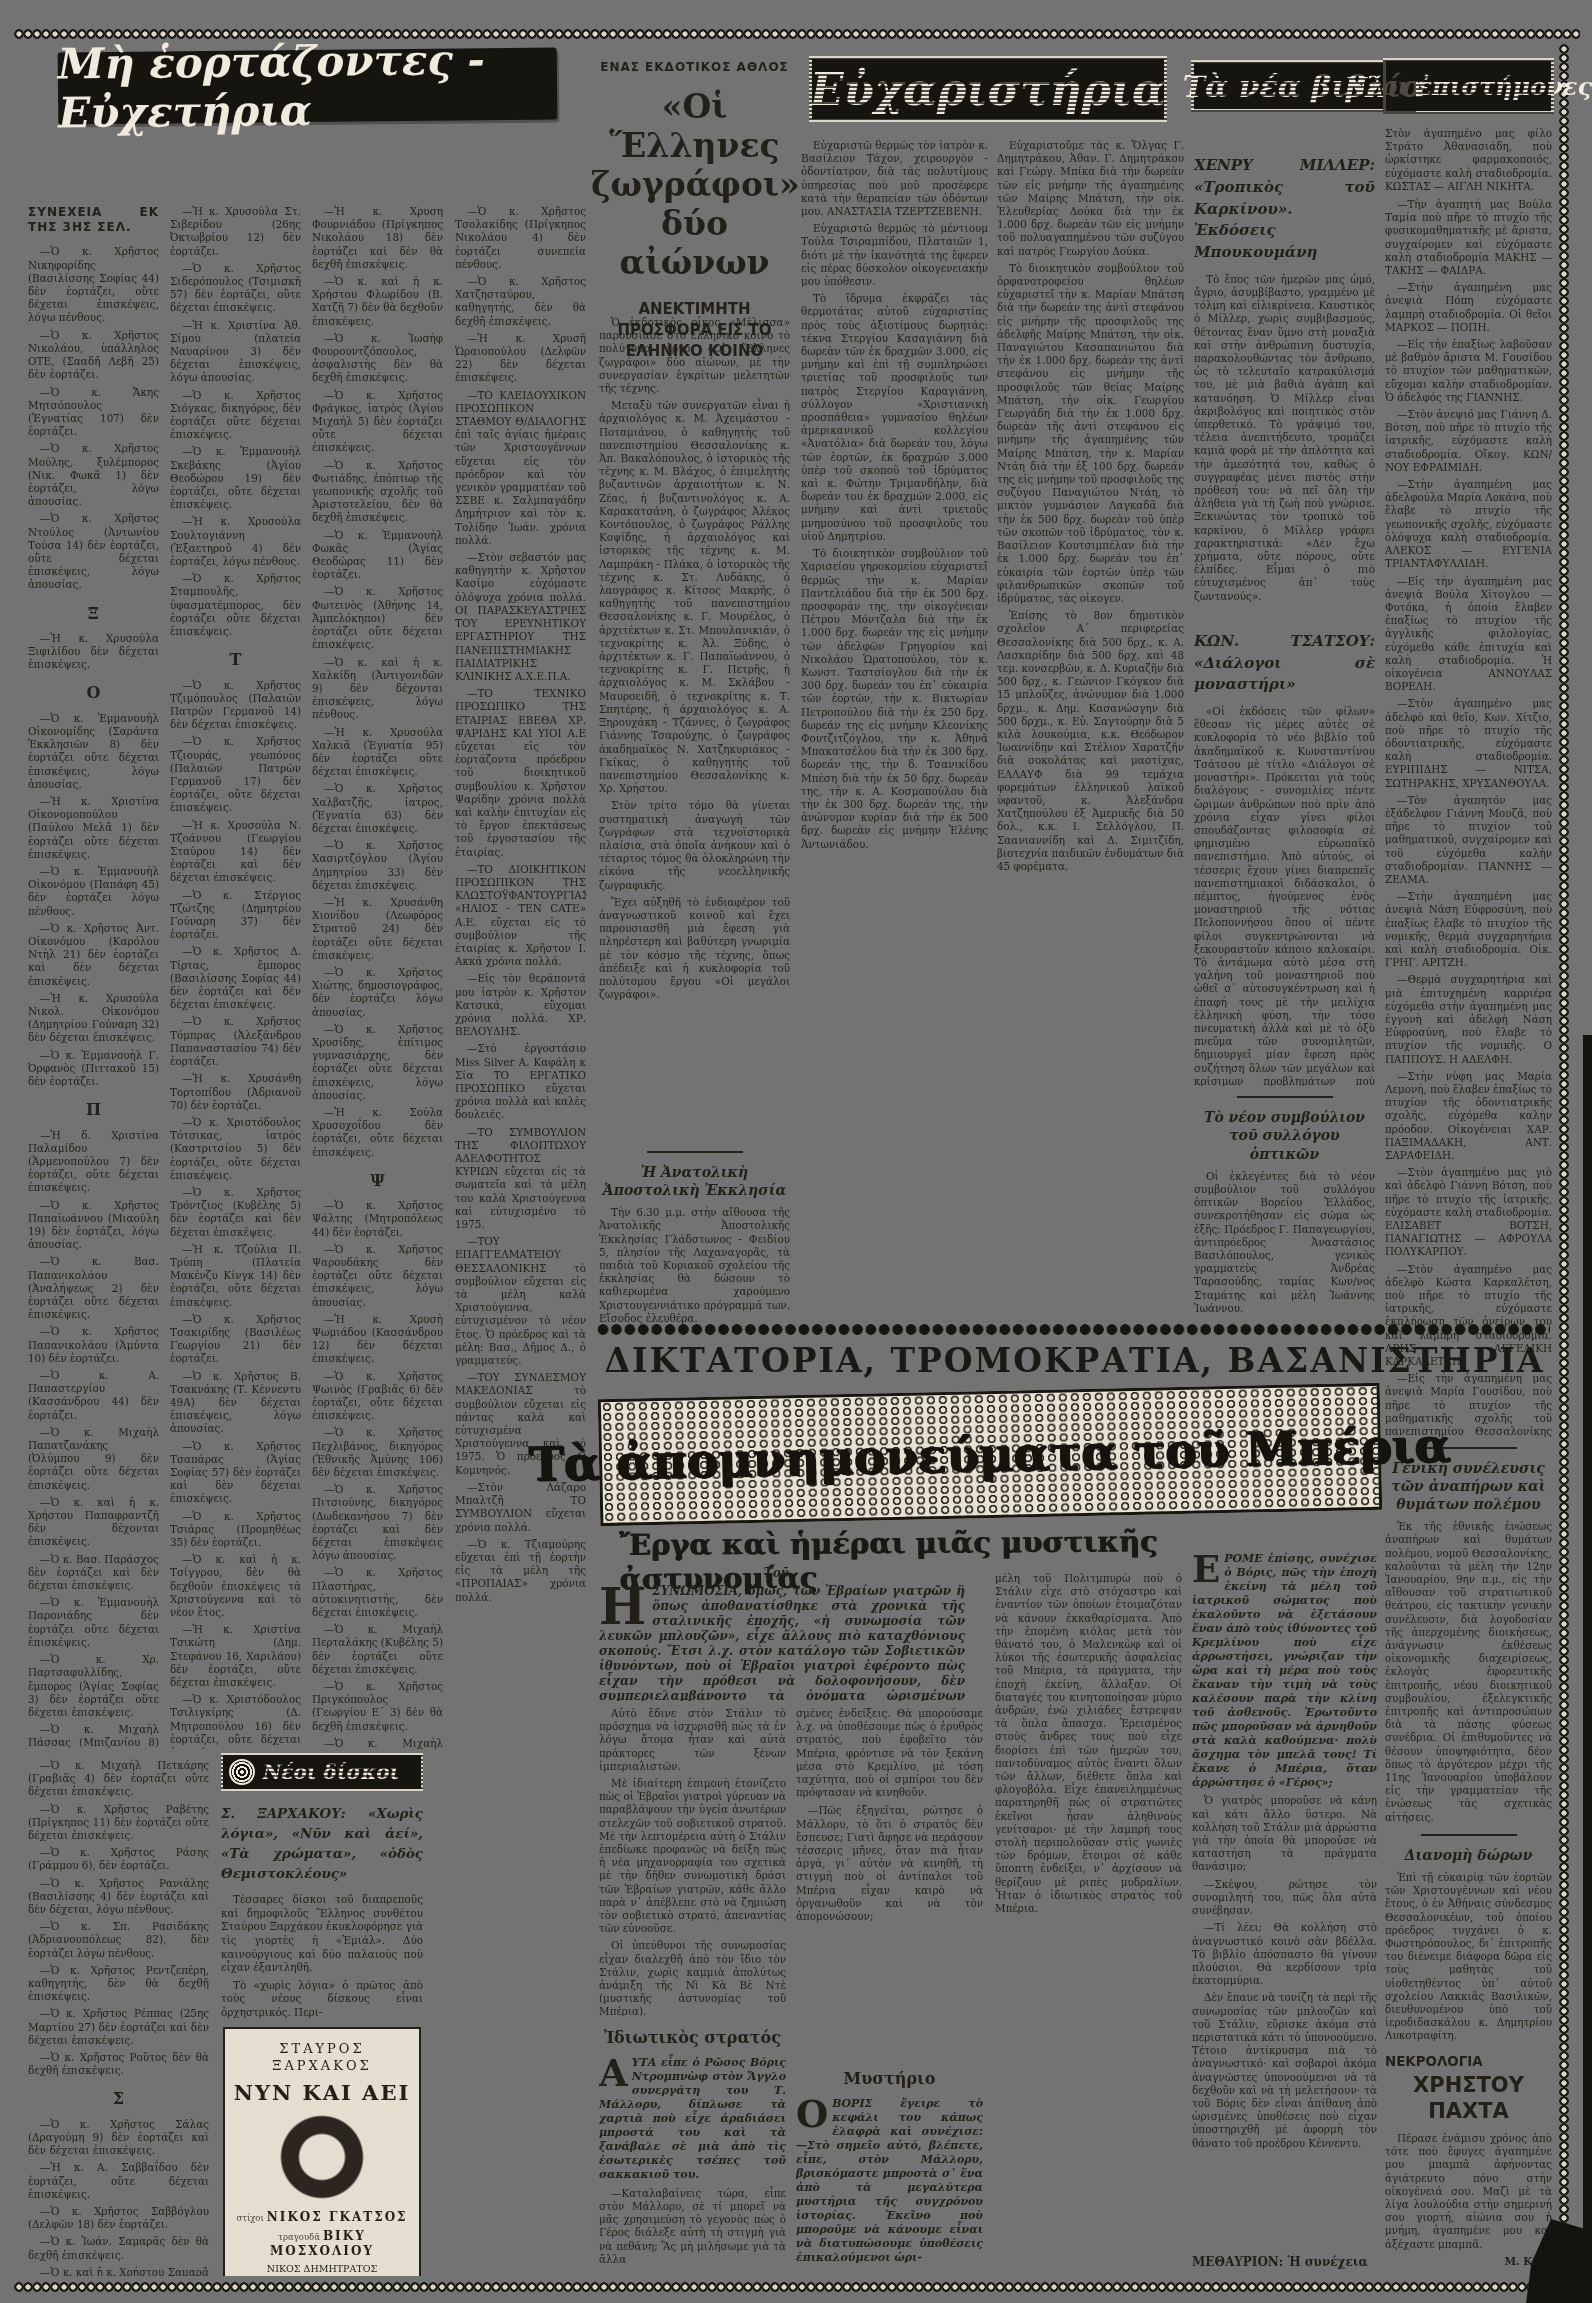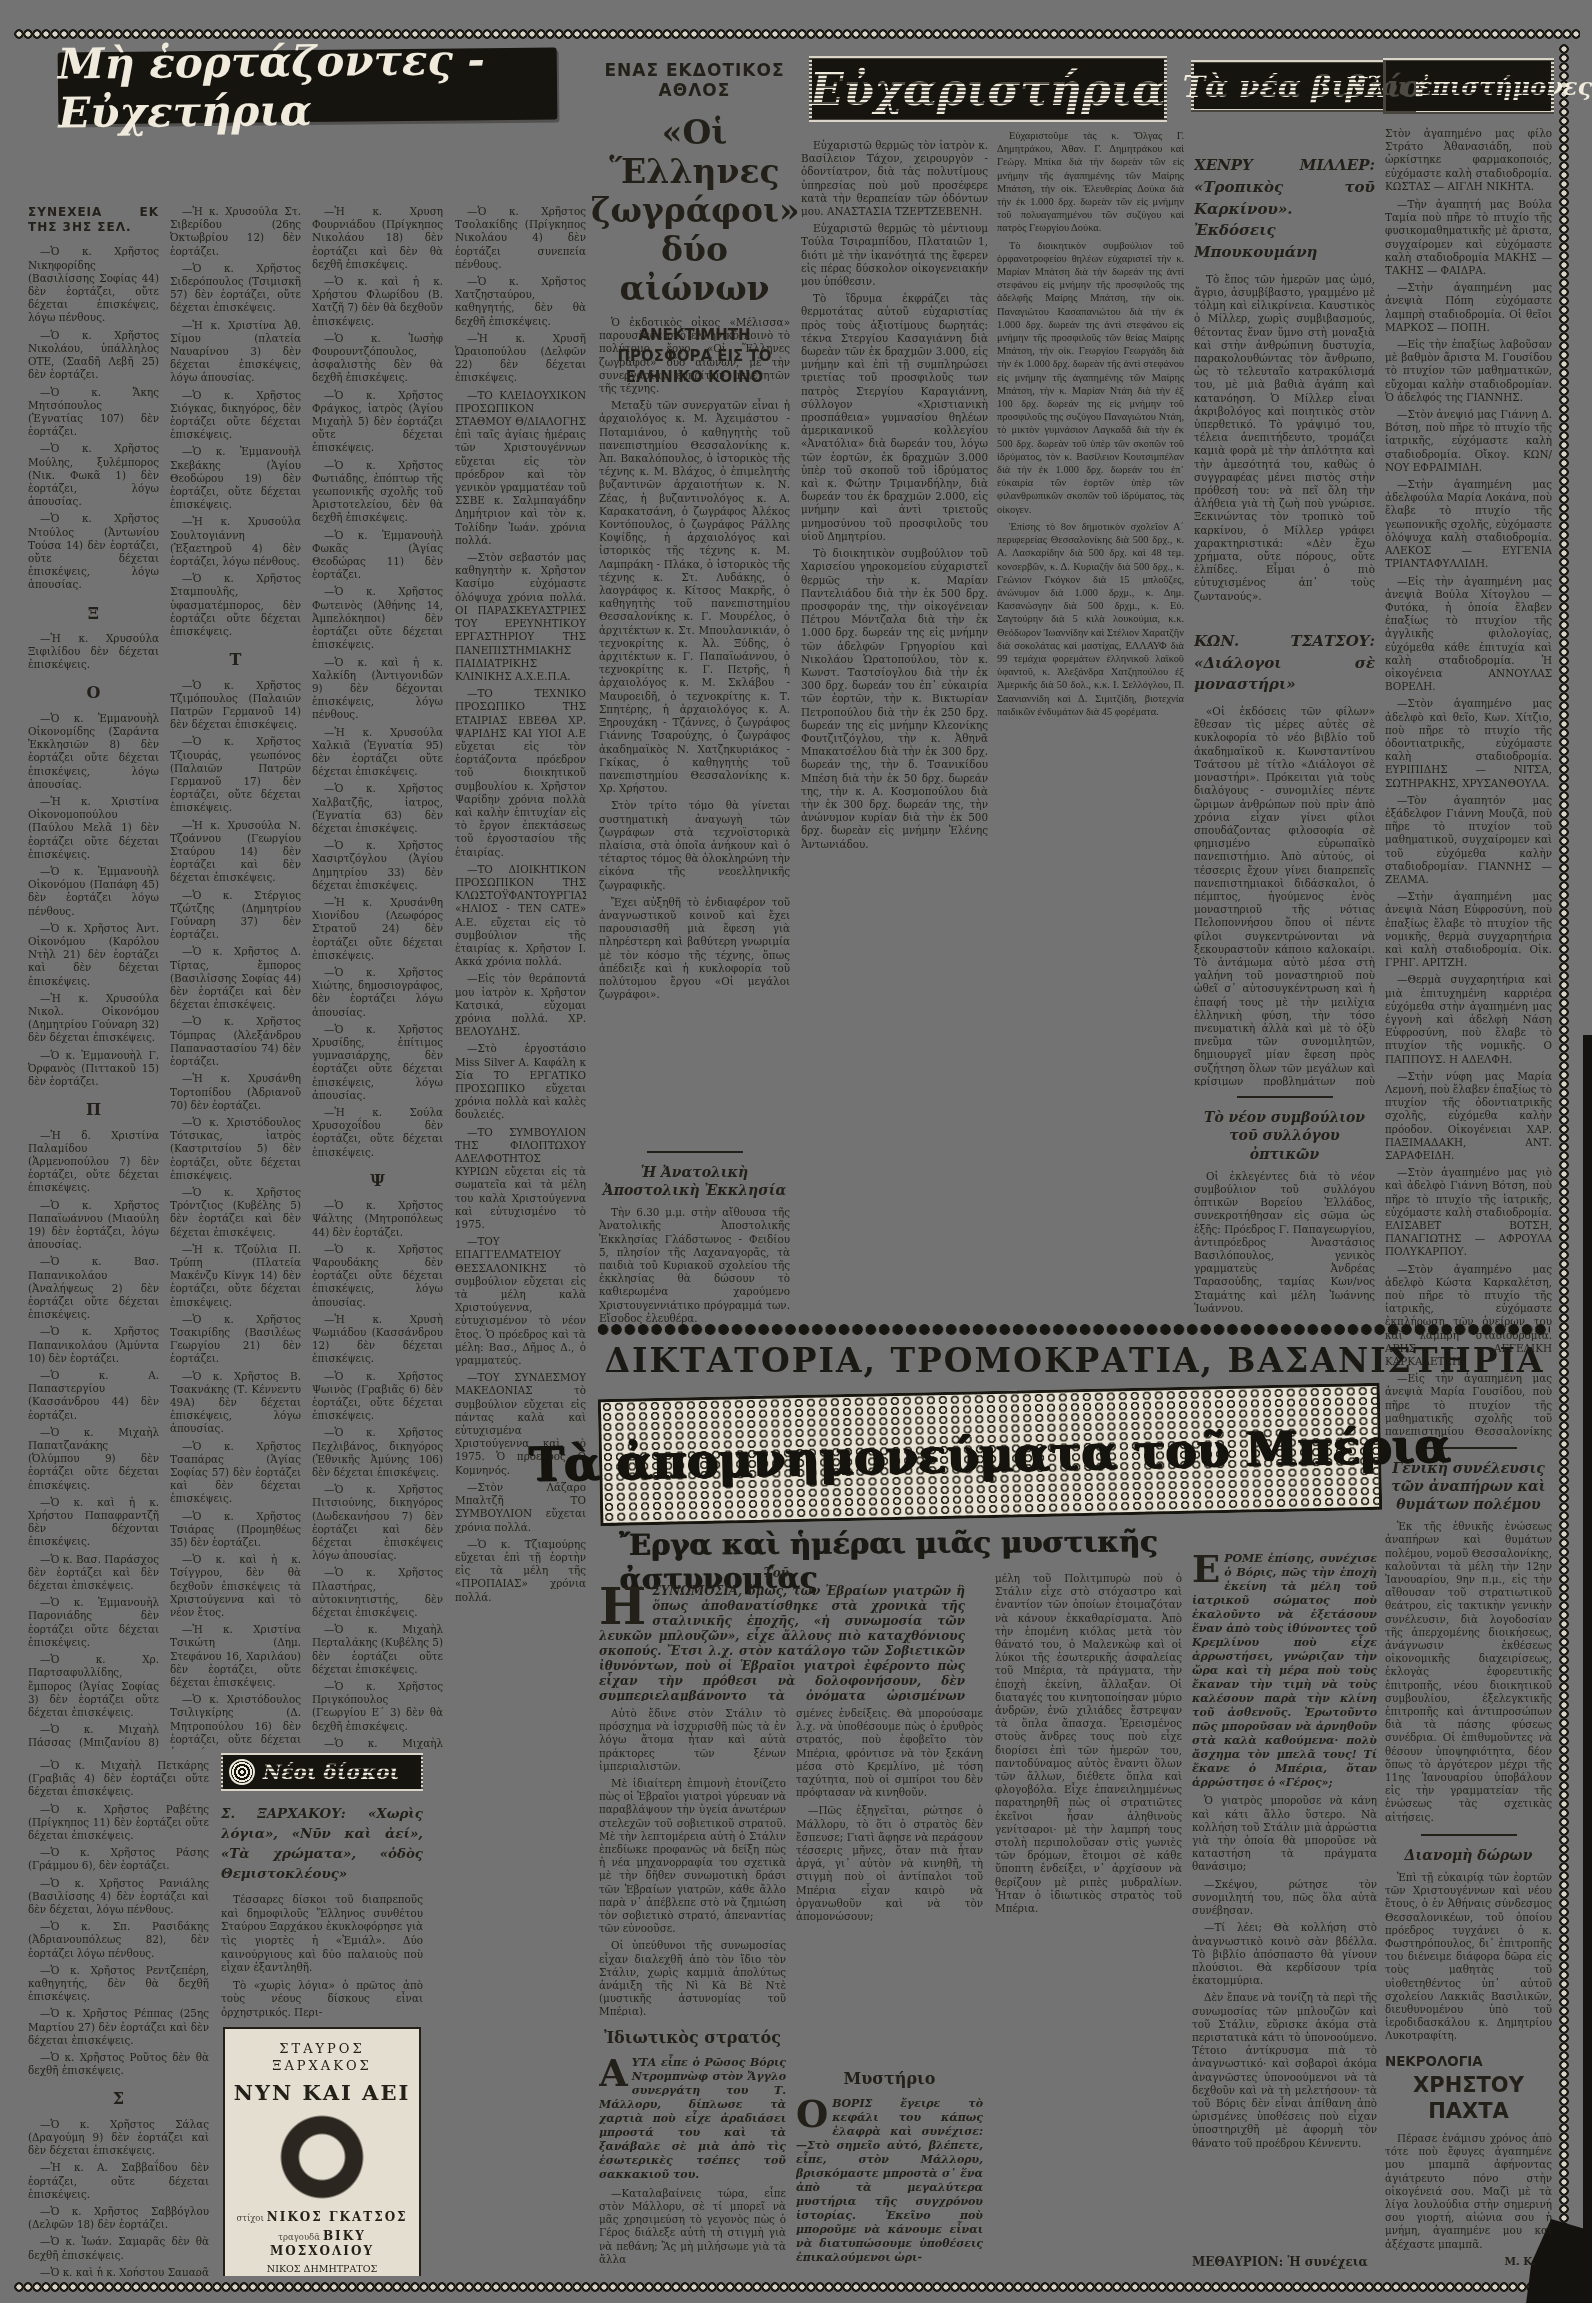--- a/index.html
+++ b/index.html
@@ -39,21 +39,21 @@
   p.dc::first-letter,p.dci::first-letter{float:left;font-size:37px;line-height:.82;padding:2px 4px 0 0;font-weight:bold;font-style:normal;}
   p.note{font-weight:bold;font-size:12px;margin-top:12px;text-indent:0;}
   p.ol{font-weight:bold;font-size:13.4px;font-family:"DejaVu Sans",sans-serif;margin:10px 0 2px;}
   p.on{text-align:center;font-weight:bold;font-size:21px;font-family:"DejaVu Sans",sans-serif;margin:2px 0 7px;}
   p.sig{text-align:right;font-weight:bold;padding-right:16px;margin-top:2px;}
   .vcol{display:flex;flex-direction:column;}
   .vcol .flow{flex:1 1 auto;overflow:hidden;}
   .vcol .pin{flex:0 0 auto;}
   
   .art-head{position:absolute;text-align:center;}
-  .kicker{font-weight:bold;font-size:17px;font-family:"DejaVu Sans",sans-serif;letter-spacing:1px;margin-bottom:14px;}
+  .kicker{font-weight:bold;font-size:12px;font-family:"DejaVu Sans",sans-serif;letter-spacing:1px;margin-bottom:14px;}
   .art-title{font-size:33px;font-weight:bold;line-height:1.18;margin-bottom:16px;}
   .art-sub{font-weight:bold;font-size:15px;font-family:"DejaVu Sans",sans-serif;line-height:1.4;}
   
   .dotsrow{position:absolute;height:13px;
     background-image:radial-gradient(circle 6px at 6px 6.5px,#17150f 5px,rgba(0,0,0,0) 5.6px);
     background-size:13.4px 13px;background-repeat:repeat-x;}
   .beria-headline{position:absolute;text-align:center;font-weight:bold;font-size:33px;letter-spacing:2px;color:#1b1913;}
   .halftone{position:absolute;display:flex;align-items:center;justify-content:center;
     border:3px solid #17150f;background-color:#e7e2d3;
     background-image:radial-gradient(circle,#e7e2d3 2.4px,#26231c 2.7px 4.1px,#e7e2d3 4.4px),
@@ -284,21 +284,21 @@
   </div>
   <div class="lcol" data-name="thanks-col-1" style="left:801px;top:139px;width:187px;height:1180px;">
     <div data-name="thanks-col-1-items">
 
     <p data-name="thanks-note" class="p">Εὐχαριστῶ θερμῶς τὸν ἰατρὸν κ. Βασίλειον Τάχον, χειρουργὸν - ὀδοντίατρον, διὰ τὰς πολυτίμους ὑπηρεσίας ποὺ μοῦ προσέφερε κατὰ τὴν θεραπείαν τῶν ὀδόντων μου. ΑΝΑΣΤΑΣΙΑ ΤΖΕΡΤΖΕΒΕΝΗ.</p>
         <p data-name="thanks-note" class="p">Εὐχαριστῶ θερμῶς τὸ μέντιουμ Τούλα Τσιραμπίδου, Πλαταιῶν 1, διότι μὲ τὴν ἱκανότητά της ἔφερεν εἰς πέρας δύσκολον οἰκογενειακήν μου ὑπόθεσιν.</p>
         <p data-name="thanks-note" class="p">Τὸ ἵδρυμα ἐκφράζει τὰς θερμοτάτας αὐτοῦ εὐχαριστίας πρὸς τοὺς ἀξιοτίμους δωρητάς: τέκνα Στεργίου Κασαγιάννη διὰ δωρεὰν τῶν ἐκ δραχμῶν 3.000, εἰς μνήμην καὶ ἐπὶ τῇ συμπληρώσει τριετίας τοῦ προσφιλοῦς των πατρὸς Στεργίου Καραγιάννη, σύλλογον «Χριστιανικὴ προσπάθεια» γυμνασίου θηλέων ἀμερικανικοῦ κολλεγίου «Ἀνατόλια» διὰ δωρεάν του, λόγω τῶν ἑορτῶν, ἐκ δραχμῶν 3.000 ὑπὲρ τοῦ σκοποῦ τοῦ ἱδρύματος καὶ κ. Φώτην Τριμανδήλην, διὰ δωρεάν του ἐκ δραχμῶν 2.000, εἰς μνήμην καὶ ἀντὶ τριετοῦς μνημοσύνου τοῦ προσφιλοῦς του υἱοῦ Δημητρίου.</p>
         <p data-name="thanks-note" class="p">Τὸ διοικητικὸν συμβούλιον τοῦ Χαρισείου γηροκομείου εὐχαριστεῖ θερμῶς τὴν κ. Μαρίαν Παντελιάδου διὰ τὴν ἐκ 500 δρχ. προσφοράν της, τὴν οἰκογένειαν Πέτρου Μόντζαλα διὰ τὴν ἐκ 1.000 δρχ. δωρεάν της εἰς μνήμην τῶν ἀδελφῶν Γρηγορίου καὶ Νικολάου Ὡρατοπούλου, τὸν κ. Κωνστ. Ταστσίογλου διὰ τὴν ἐκ 300 δρχ. δωρεάν του ἐπ᾽ εὐκαιρία τῶν ἑορτῶν, τὴν κ. Βικτωρίαν Πετροπούλου διὰ τὴν ἐκ 250 δρχ. δωρεάν της εἰς μνήμην Κλεονίκης Φουτζιτζόγλου, τὴν κ. Ἀθηνᾶ Μπακατσέλου διὰ τὴν ἐκ 300 δρχ. δωρεάν της, τὴν δ. Τσανικίδου Μπέση διὰ τὴν ἐκ 50 δρχ. δωρεάν της, τὴν κ. Α. Κοσμοπούλου διὰ τὴν ἐκ 300 δρχ. δωρεάν της, τὴν ἀνώνυμον κυρίαν διὰ τὴν ἐκ 500 δρχ. δωρεὰν εἰς μνήμην Ἑλένης Ἀντωνιάδου.</p>
       </div>
   </div>
-  <div class="lcol" data-name="thanks-col-2" style="left:997px;top:129px;width:187px;height:1180px;font-family:Liberation Serif, serif;">
+  <div class="lcol" data-name="thanks-col-2" style="left:997px;top:139px;width:187px;height:1180px;">
     <div data-name="thanks-col-2-items">
 
     <p data-name="thanks-note" class="p">Εὐχαριστοῦμε τὰς κ. Ὄλγας Γ. Δημητράκου, Ἀθαν. Γ. Δημητράκου καὶ Γεώργ. Μπίκα διὰ τὴν δωρεὰν τῶν εἰς μνήμην τῆς ἀγαπημένης τῶν Μαίρης Μπάτση, τὴν οἰκ. Ἐλευθερίας Δούκα διὰ τὴν ἐκ 1.000 δρχ. δωρεὰν τῶν εἰς μνήμην τοῦ πολυαγαπημένου τῶν συζύγου καὶ πατρὸς Γεωργίου Δούκα.</p>
         <p data-name="thanks-note" class="p">Τὸ διοικητικὸν συμβούλιον τοῦ ὀρφανοτροφείου θηλέων εὐχαριστεῖ τὴν κ. Μαρίαν Μπάτση διὰ τὴν δωρεάν της ἀντὶ στεφάνου εἰς μνήμην τῆς προσφιλοῦς της ἀδελφῆς Μαίρης Μπάτση, τὴν οἰκ. Παναγιώτου Κασαπανιώτου διὰ τὴν ἐκ 1.000 δρχ. δωρεάν της ἀντὶ στεφάνου εἰς μνήμην τῆς προσφιλοῦς τῶν θείας Μαίρης Μπάτση, τὴν οἰκ. Γεωργίου Γεωργάδη διὰ τὴν ἐκ 1.000 δρχ. δωρεὰν τῆς ἀντὶ στεφάνου εἰς μνήμην τῆς ἀγαπημένης τῶν Μαίρης Μπάτση, τὴν κ. Μαρίαν Ντάη διὰ τὴν ἐξ 100 δρχ. δωρεάν της εἰς μνήμην τοῦ προσφιλοῦς της συζύγου Παναγιώτου Ντάη, τὸ μικτὸν γυμνάσιον Λαγκαδᾶ διὰ τὴν ἐκ 500 δρχ. δωρεὰν τοῦ ὑπὲρ τῶν σκοπῶν τοῦ ἱδρύματος, τὸν κ. Βασίλειον Κουτσιμπέλαν διὰ τὴν ἐκ 1.000 δρχ. δωρεάν του ἐπ᾽ εὐκαιρία τῶν ἑορτῶν ὑπὲρ τῶν φιλανθρωπικῶν σκοπῶν τοῦ ἱδρύματος, τὰς οἰκογεν.</p>
         <p data-name="thanks-note" class="p">Ἐπίσης τὸ 8ον δημοτικὸν σχολεῖον Α΄ περιφερείας Θεσσαλονίκης διὰ 500 δρχ., κ. Α. Λασκαρίδην διὰ 500 δρχ. καὶ 48 τεμ. κονσερβῶν, κ. Δ. Κυριαζῆν διὰ 500 δρχ., κ. Γεώνιον Γκόγκον διὰ 15 μπλοῦζες, ἀνώνυμον διὰ 1.000 δρχμ., κ. Δημ. Κασανώσγην διὰ 500 δρχμ., κ. Εὐ. Σαγτούρην διὰ 5 κιλὰ λουκούμια, κ.κ. Θεόδωρον Ἰωαννίδην καὶ Στέλιον Χαρατζῆν διὰ σοκολάτας καὶ μαστίχας, ΕΛΛΑΥΦ διὰ 99 τεμάχια φορεμάτων ἑλληνικοῦ λαϊκοῦ ὑφαντοῦ, κ. Ἀλεξάνδρα Χατζηπούλου ἐξ Ἀμερικῆς διὰ 50 δολ., κ.κ. Ι. Σελλόγλου, Π. Σαανιαννίδη καὶ Δ. Σιμιτζίδη, βιοτεχνία παιδικῶν ἐνδυμάτων διὰ 45 φορέματα.</p>
       </div>
   </div>
 
   <div class="engraved" data-name="books-banner" style="left:1191px;top:60px;width:225px;height:52px;font-size:30px;">
     <span class="bt" data-name="books-banner-label">Τὰ νέα βιβλία</span>

